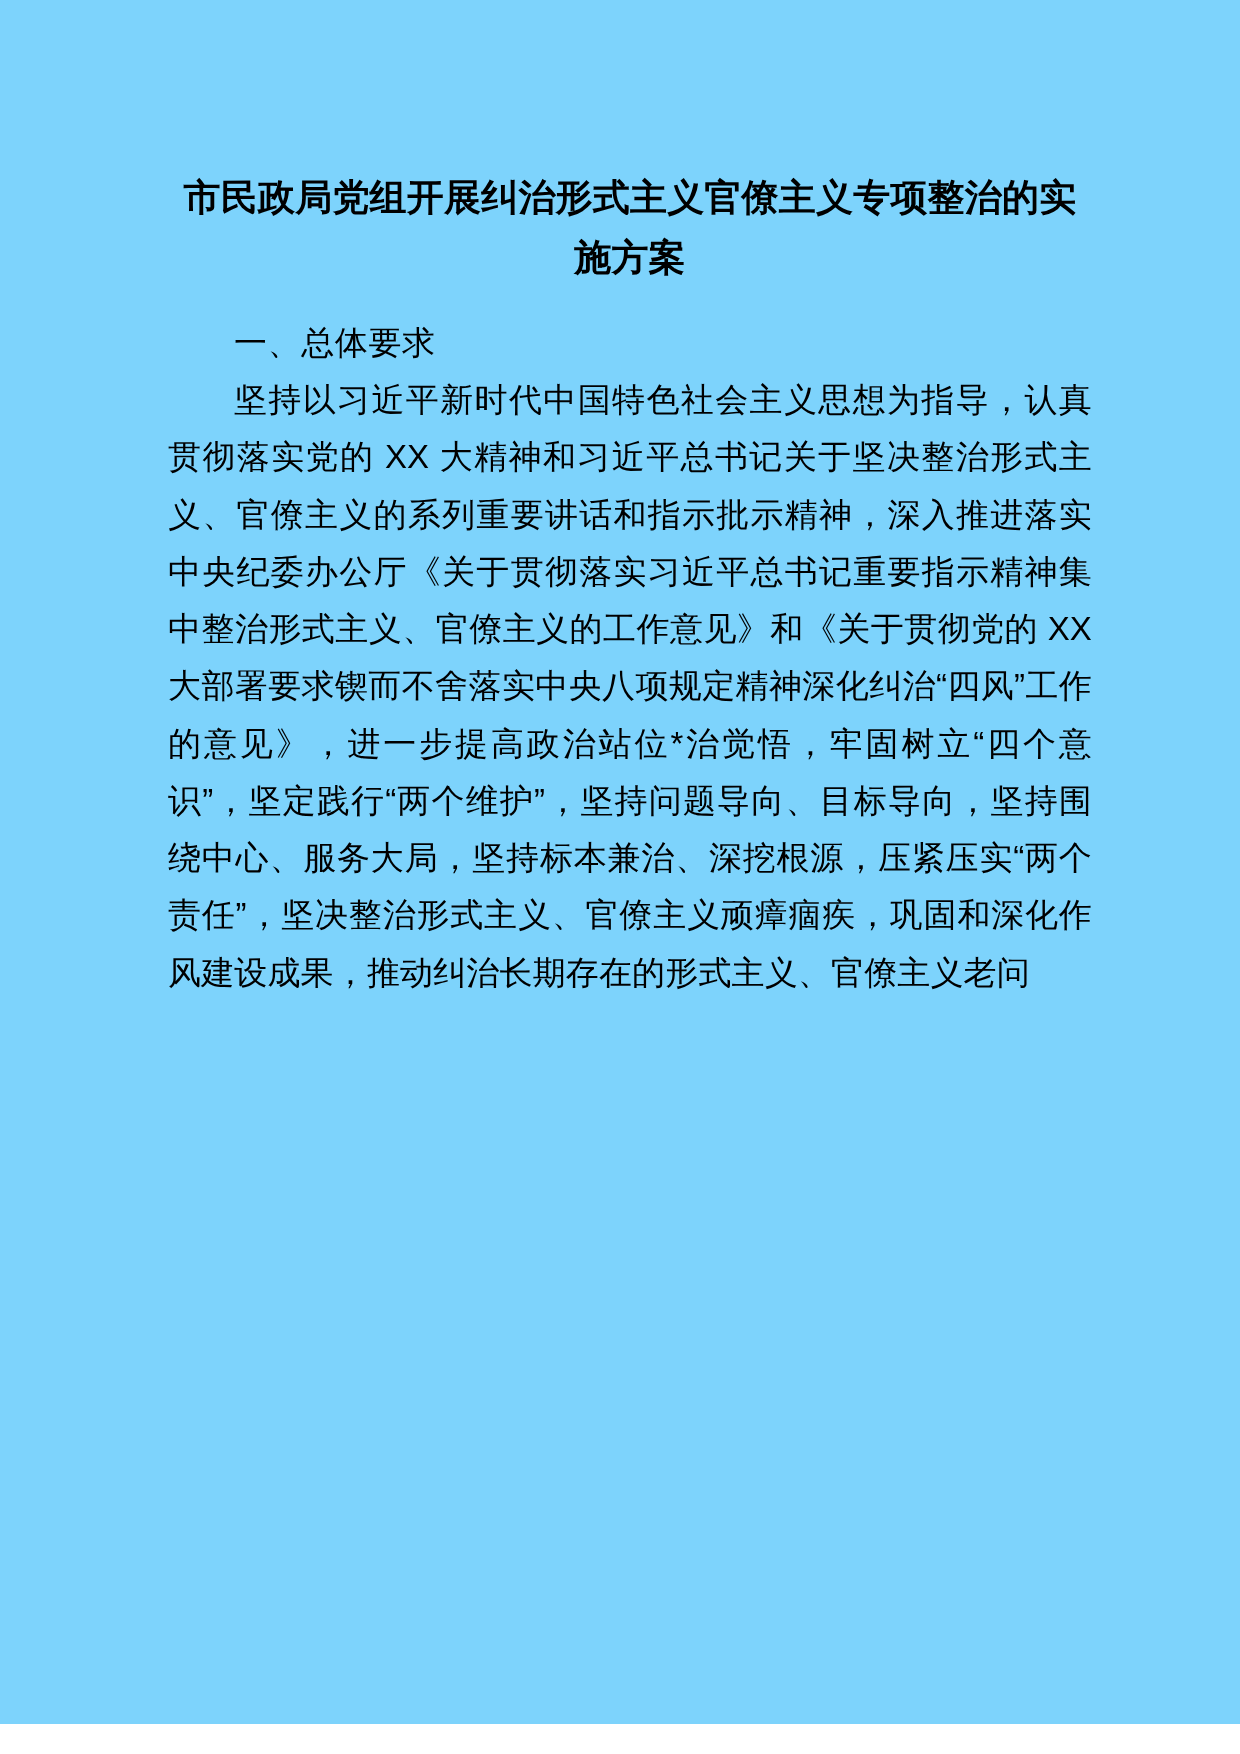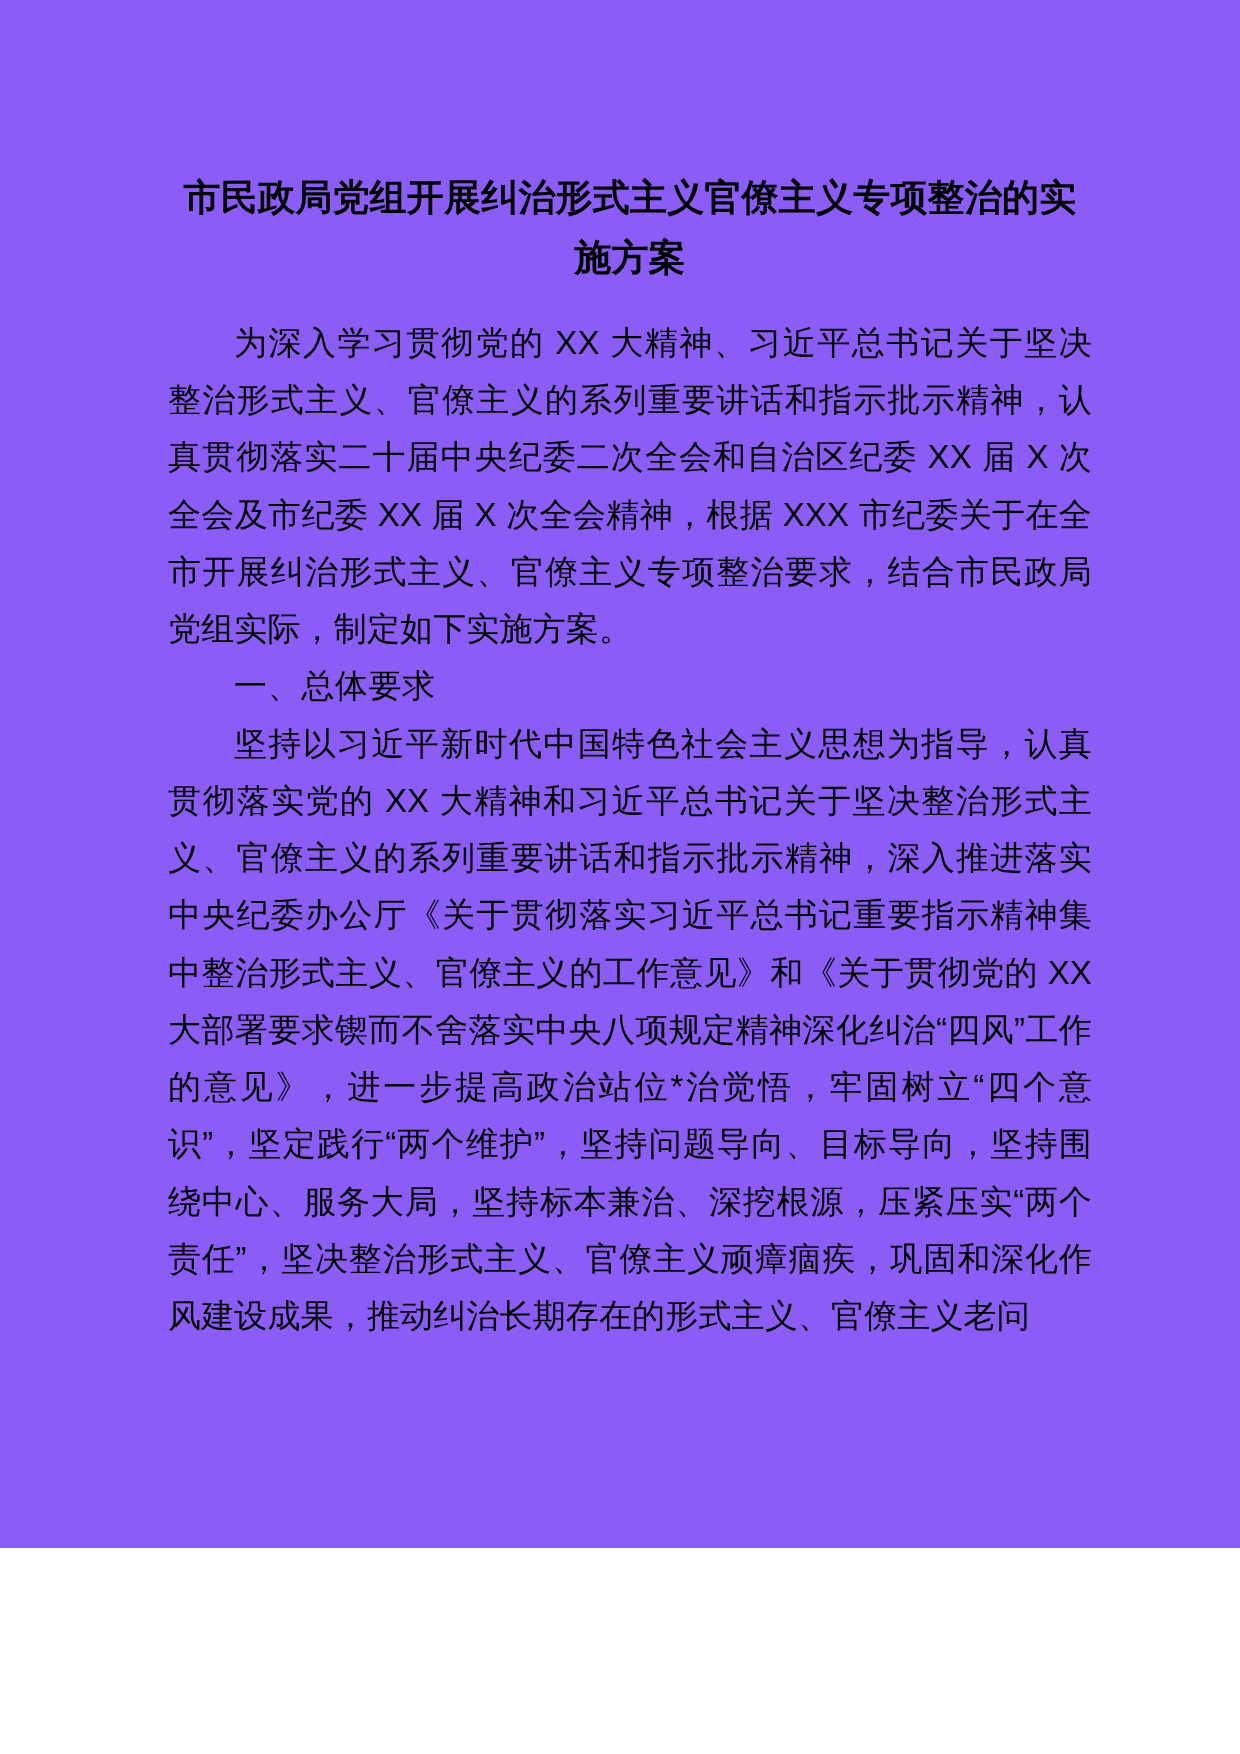--- a/index.html
+++ b/index.html
@@ -10,22 +10,22 @@
   body {
     width: 1240px;
     height: 1754px;
     overflow: hidden;
     font-family: "Liberation Sans", "DejaVu Sans", sans-serif;
     color: #000000;
   }
   .page {
     position: relative;
     width: 1240px;
-    height: 1548px;
-    background: #8b5cf6;
+    height: 1724px;
+    background: #7dd3fc;
     box-sizing: border-box;
     padding: 168px 148px 0 168px;
   }
   .doc-title {
     font-size: 37px;
     font-weight: bold;
     line-height: 1.62;
     text-align: center;
     letter-spacing: 0.2px;
     margin: 0 0 26px 0;
@@ -54,20 +54,19 @@
   }
 </style>
 </head>
 <body>
 
 <div class="page">
 
   <h1 class="doc-title" id="title-el">市民政局党组开展纠治形式主义官僚主义专项整治的实施方案</h1>
 
   <div class="para-block">
-    <p class="body-para">为深入学习贯彻党的 XX 大精神、习近平总书记关于坚决整治形式主义、官僚主义的系列重要讲话和指示批示精神，认真贯彻落实二十届中央纪委二次全会和自治区纪委 XX 届 X 次全会及市纪委 XX 届 X 次全会精神，根据 XXX 市纪委关于在全市开展纠治形式主义、官僚主义专项整治要求，结合市民政局党组实际，制定如下实施方案。</p>
 
     <p class="section-heading">一、总体要求</p>
 
     <p class="body-para">坚持以习近平新时代中国特色社会主义思想为指导，认真贯彻落实党的 XX 大精神和习近平总书记关于坚决整治形式主义、官僚主义的系列重要讲话和指示批示精神，深入推进落实中央纪委办公厅《关于贯彻落实习近平总书记重要指示精神集中整治形式主义、官僚主义的工作意见》和《关于贯彻党的 XX 大部署要求锲而不舍落实中央八项规定精神深化纠治“四风”工作的意见》，进一步提高政治站位*治觉悟，牢固树立“四个意识”，坚定践行“两个维护”，坚持问题导向、目标导向，坚持围绕中心、服务大局，坚持标本兼治、深挖根源，压紧压实“两个责任”，坚决整治形式主义、官僚主义顽瘴痼疾，巩固和深化作风建设成果，推动纠治长期存在的形式主义、官僚主义老问</p>
   </div>
 
 </div>
 
 </body></html>

